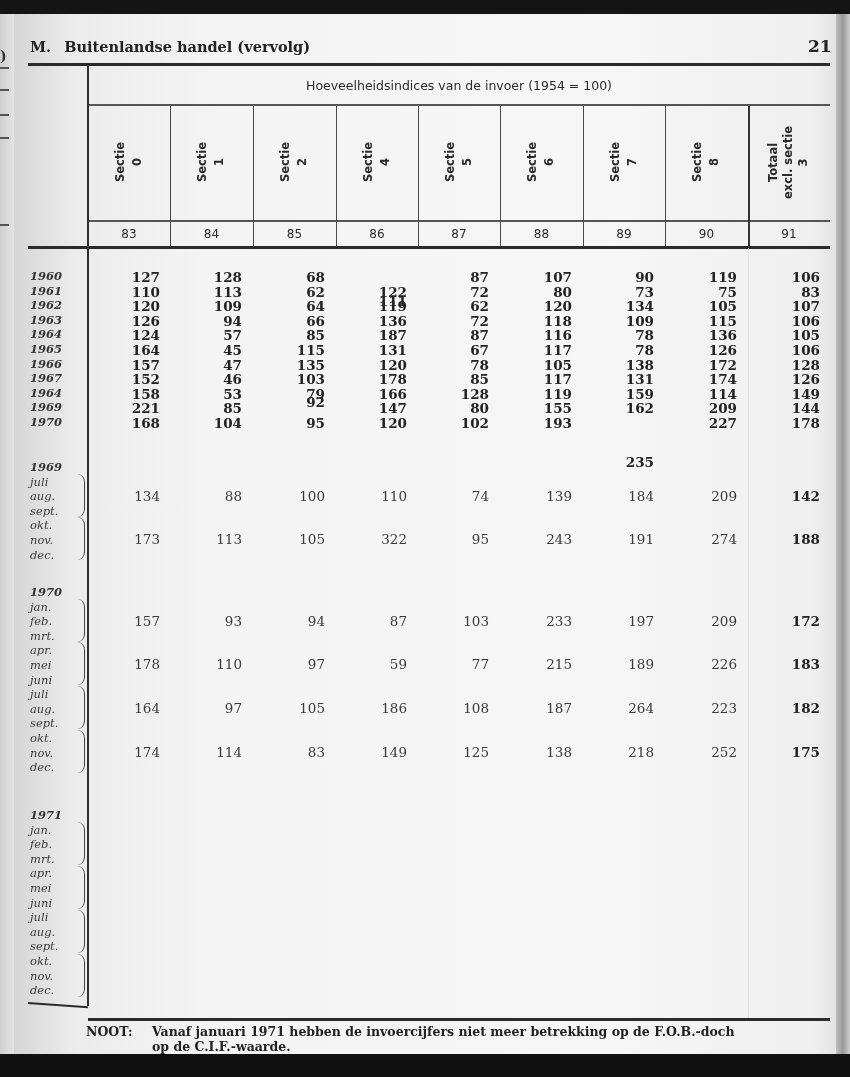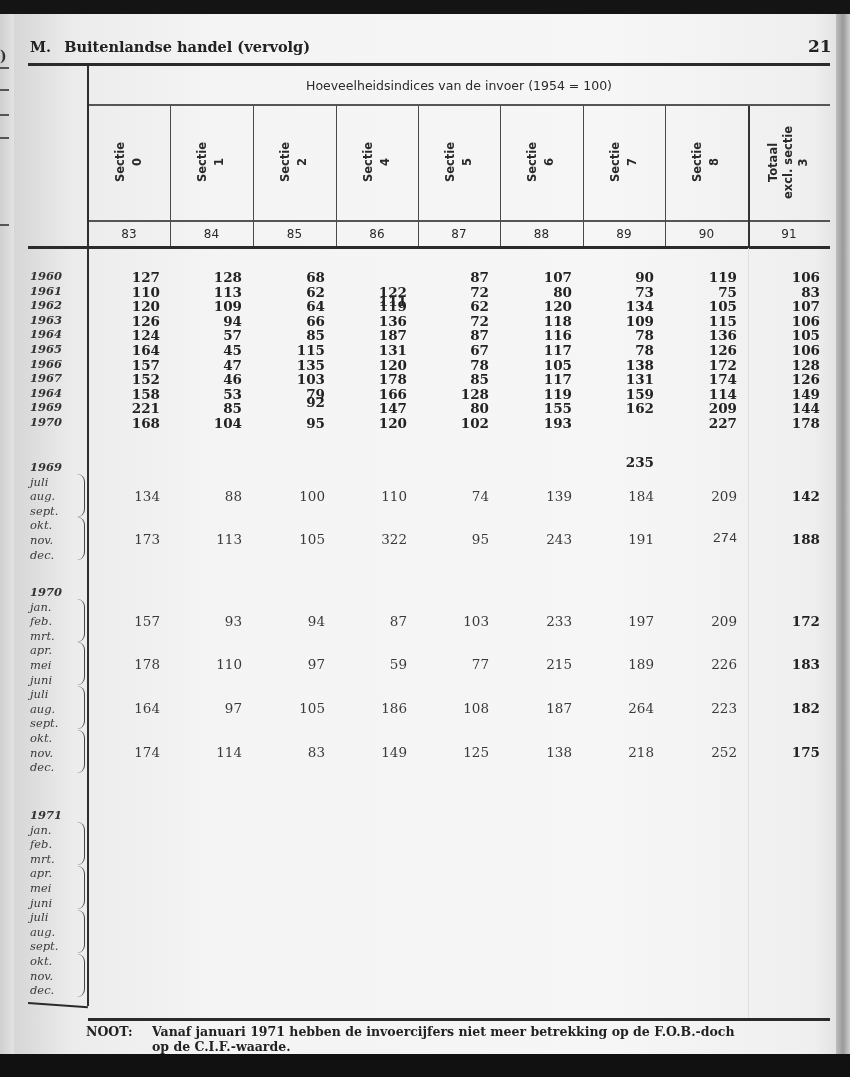--- a/index.html
+++ b/index.html
@@ -330,21 +330,21 @@
     <div class="cell light" style="top: 487.5px; left: 604px; width: 50px;">184</div>
     <div class="cell light" style="top: 487.5px; left: 687px; width: 50px;">209</div>
     <div class="cell total" style="top: 487.5px; left: 770px; width: 50px;">142</div>
     <div class="cell light" style="top: 530.5px; left: 110px; width: 50px;">173</div>
     <div class="cell light" style="top: 530.5px; left: 192px; width: 50px;">113</div>
     <div class="cell light" style="top: 530.5px; left: 275px; width: 50px;">105</div>
     <div class="cell light" style="top: 530.5px; left: 357px; width: 50px;">322</div>
     <div class="cell light" style="top: 530.5px; left: 439px; width: 50px;">95</div>
     <div class="cell light" style="top: 530.5px; left: 522px; width: 50px;">243</div>
     <div class="cell light" style="top: 530.5px; left: 604px; width: 50px;">191</div>
-    <div class="cell light" style="top: 530.5px; left: 687px; width: 50px; font-family: Liberation Mono, monospace;">274</div>
+    <div class="cell light" style="top: 530.5px; left: 687px; width: 50px;">274</div>
     <div class="cell total" style="top: 530.5px; left: 770px; width: 50px;">188</div>
     <div class="stub-label" style="top: 585px;">1970</div>
     <div class="stub-label light" style="top: 599.6px;">jan.</div>
     <div class="stub-label light" style="top: 614.2px;">feb.</div>
     <div class="stub-label light" style="top: 628.8px;">mrt.</div>
     <div class="stub-label light" style="top: 643.4px;">apr.</div>
     <div class="stub-label light" style="top: 658px;">mei</div>
     <div class="stub-label light" style="top: 672.6px;">juni</div>
     <div class="stub-label light" style="top: 687.2px;">juli</div>
     <div class="stub-label light" style="top: 701.8px;">aug.</div>

